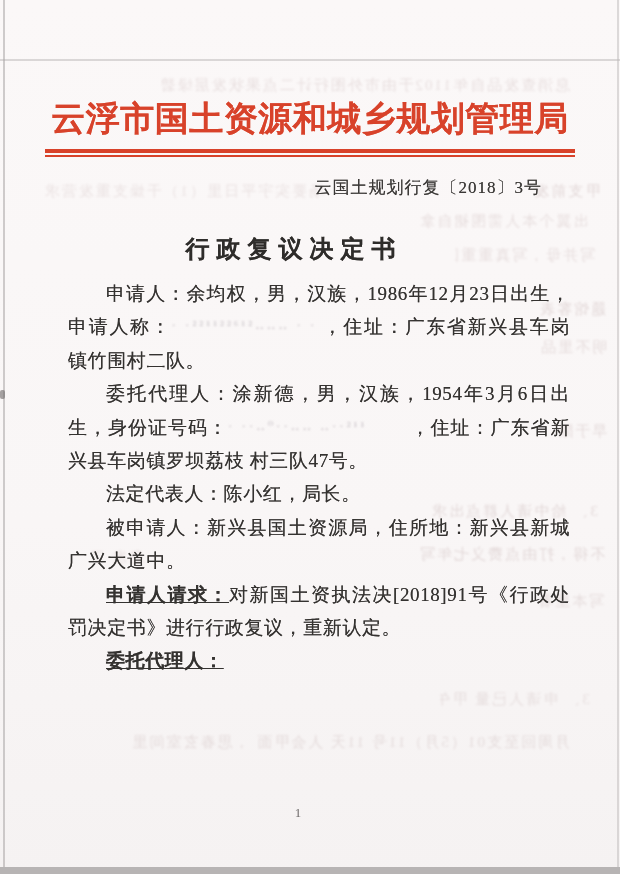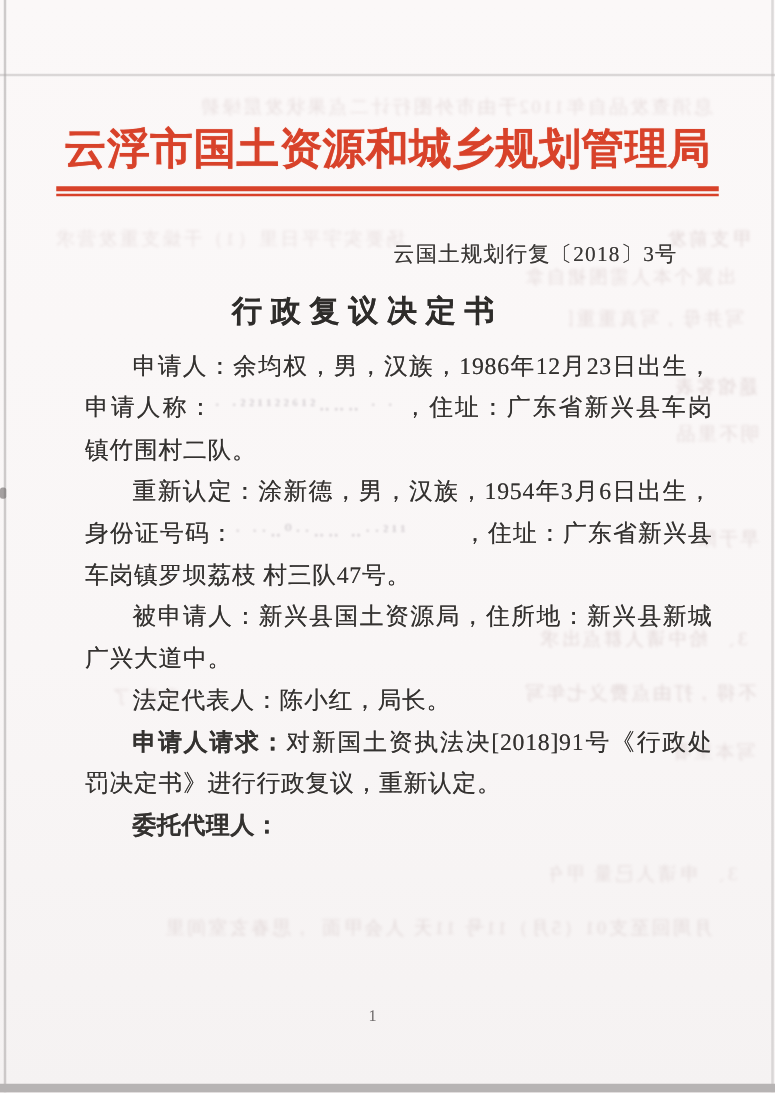--- a/index.html
+++ b/index.html
@@ -29,38 +29,38 @@
     position:absolute;top:96px;left:45px;width:530px;
     text-align:center;font-size:34px;font-weight:700;letter-spacing:.5px;
     color:#d8422a;text-shadow:0 0 .6px rgba(216,66,42,.8);
     white-space:nowrap;
   }
   .red-rule{position:absolute;top:149px;left:45px;width:530px;height:9px;}
   .red-rule .thick{height:4px;background:#d8422a;}
   .red-rule .gap{height:2px;}
   .red-rule .thin{height:2px;background:#d8422a;}
   .doc-number{
-    position:absolute;top:192px;right:78px;
+    position:absolute;top:176px;right:78px;
     font-size:17px;color:#3a3836;letter-spacing:1px;
     text-shadow:0 0 .4px rgba(58,56,54,.7);
   }
   .doc-title{
     position:absolute;top:233px;left:0;width:588px;text-align:center;
     font-size:24px;font-weight:700;letter-spacing:7px;color:#2e2c2a;
     text-shadow:0 0 .5px rgba(46,44,42,.8);
   }
   
   .doc-body{
     position:absolute;top:277px;left:68px;width:502px;
     font-size:19px;line-height:33.4px;color:#343230;
     letter-spacing:.6px;text-align:justify;
     text-shadow:0 0 .45px rgba(52,50,48,.75);
   }
   .doc-body p{margin:0;text-indent:2em;}
-  .doc-body b{font-weight:700;}
+  .doc-body b{font-weight:700;text-decoration:underline;}
   .redacted{
     display:inline-block;vertical-align:baseline;overflow:hidden;white-space:nowrap;
     color:rgba(130,120,130,.45);filter:blur(.8px);
     font-size:13px;letter-spacing:3px;text-indent:0;line-height:14px;height:15px;
     text-shadow:none;
   }
   .redacted.a{width:150px;}
   .redacted.b{width:182px;}
   .page-num{
     position:absolute;top:805px;left:0;width:620px;text-align:center;
@@ -98,21 +98,21 @@
     <div class="thick"></div>
     <div class="gap"></div>
     <div class="thin"></div>
   </div>
 
   <div class="doc-number">云国土规划行复〔2018〕3号</div>
   <div class="doc-title">行政复议决定书</div>
 
   <div class="doc-body">
     <p><span>申请人：余均权，男，汉族，1986年12月23日出生，申请人称：</span><span class="redacted a">· ·²²¹¹²²⁶¹²‥‥‥ · ·</span><span>，住址：广东省新兴县车岗镇竹围村二队。</span></p>
-    <p><span>重新认定：涂新德，男，汉族，1954年3月6日出生，身份证号码：</span><span class="redacted b">· ··‥⁰··‥‥ ‥··²¹¹</span><span>，住址：广东省新兴县车岗镇罗坝荔枝 村三队47号。</span></p>
+    <p><span>委托代理人：涂新德，男，汉族，1954年3月6日出生，身份证号码：</span><span class="redacted b">· ··‥⁰··‥‥ ‥··²¹¹</span><span>，住址：广东省新兴县车岗镇罗坝荔枝 村三队47号。</span></p>
+    <p>法定代表人：陈小红，局长。</p>
     <p>被申请人：新兴县国土资源局，住所地：新兴县新城广兴大道中。</p>
-    <p>法定代表人：陈小红，局长。</p>
     <p><b>申请人请求：</b><span>对新国土资执法决[2018]91号《行政处罚决定书》进行行政复议，重新认定。</span></p>
     <p><b>委托代理人：</b></p>
   </div>
 
   <div class="page-num">1</div>
 </div>
 
 </body></html>

